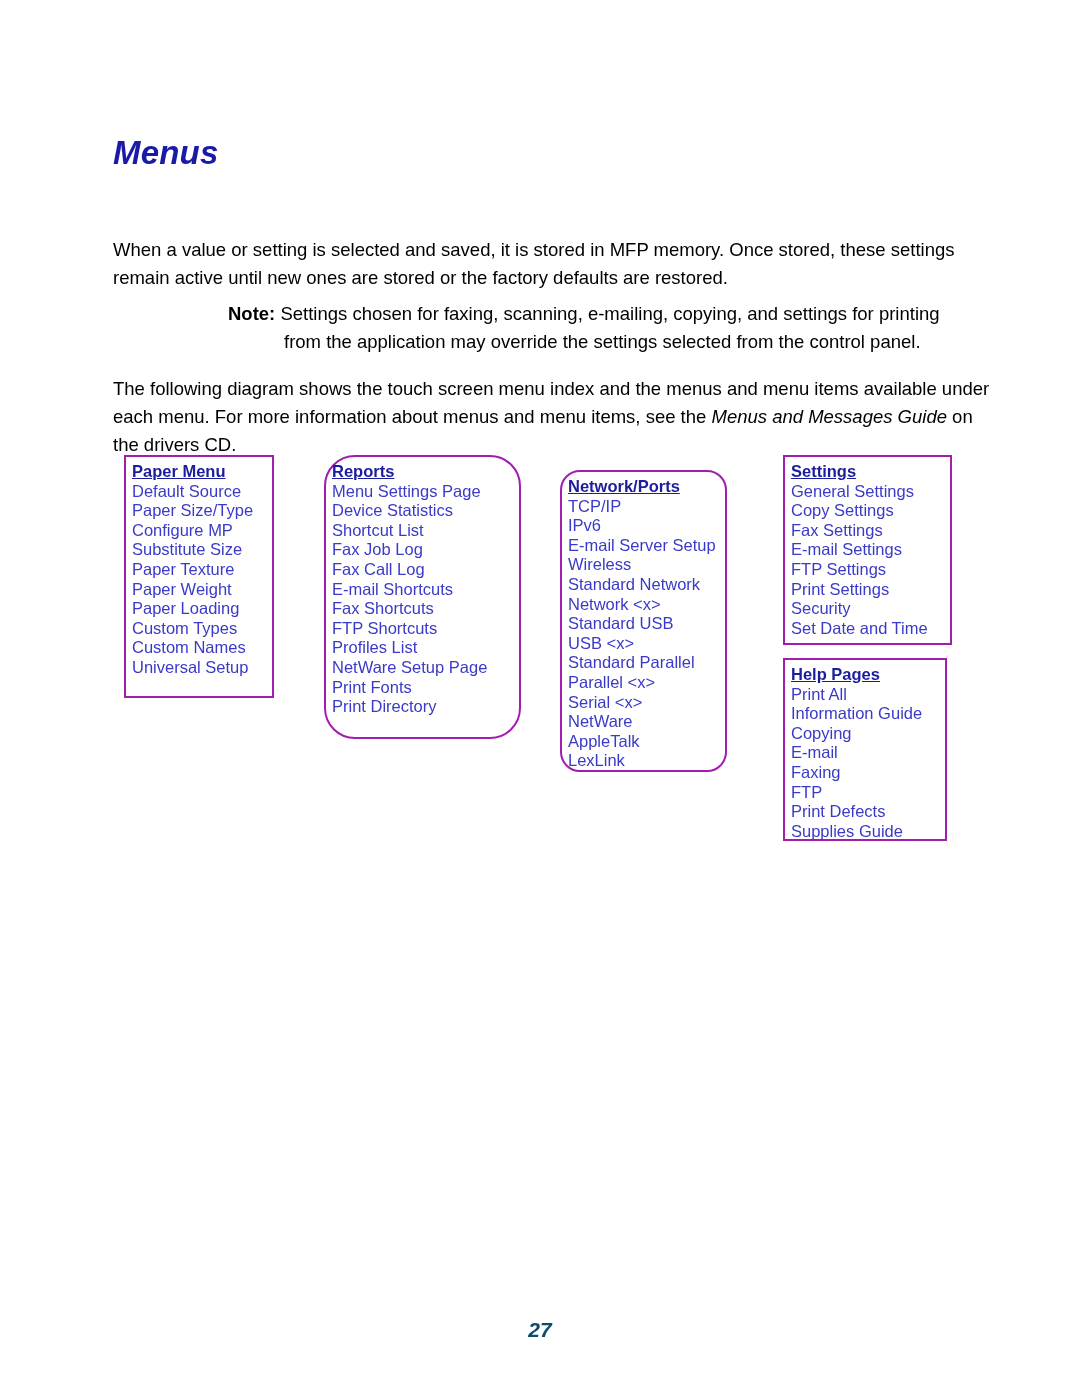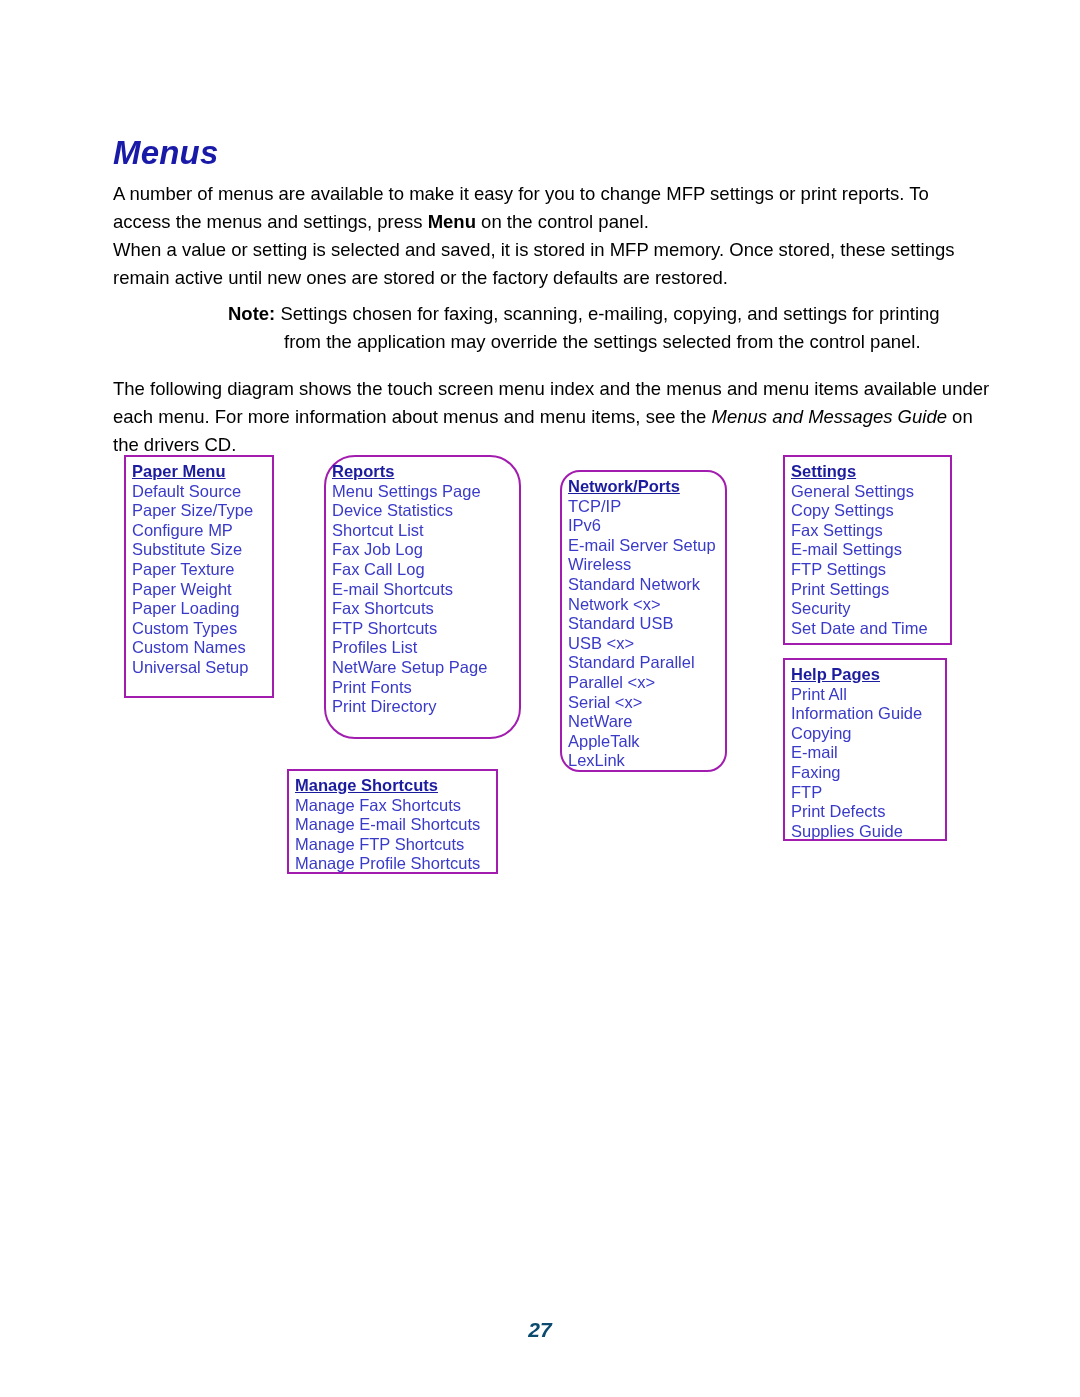--- a/index.html
+++ b/index.html
@@ -122,21 +122,20 @@
     color: #0c4a6e;
   }
 </style>
 </head>
 <body>
 
 <div class="page">
 
   <h1 class="page-title">Menus</h1>
 
-  <div class="body-block p1"><span>A number of menus are available to make it easy for you to change MFP settings or print reports. To access the menus and settings, press </span><b class="inline-bold">Menu</b><span> on the control panel.</span></div>
 
   <div class="body-block p2">When a value or setting is selected and saved, it is stored in MFP memory. Once stored, these settings remain active until new ones are stored or the factory defaults are restored.</div>
 
   <div class="note-block">
     <div class="note-row">
       <div class="note-inner"><b class="note-label">Note:</b><span> Settings chosen for faxing, scanning, e-mailing, copying, and settings for printing</span></div>
     </div>
     <div class="note-row">
       <div class="note-inner">
           <span class="note-hang">from the application may override the settings selected from the control panel.</span>
@@ -213,25 +212,18 @@
       <div class="menu-item">General Settings</div>
       <div class="menu-item">Copy Settings</div>
       <div class="menu-item">Fax Settings</div>
       <div class="menu-item">E-mail Settings</div>
       <div class="menu-item">FTP Settings</div>
       <div class="menu-item">Print Settings</div>
       <div class="menu-item">Security</div>
       <div class="menu-item">Set Date and Time</div>
     </div>
 
-    <div class="menu-box" id="box-shortcuts">
-      <div class="menu-head">Manage Shortcuts</div>
-      <div class="menu-item">Manage Fax Shortcuts</div>
-      <div class="menu-item">Manage E-mail Shortcuts</div>
-      <div class="menu-item">Manage FTP Shortcuts</div>
-      <div class="menu-item">Manage Profile Shortcuts</div>
-    </div>
 
   </div>
 
   <div class="page-number">27</div>
 
 </div>
 
 </body></html>

